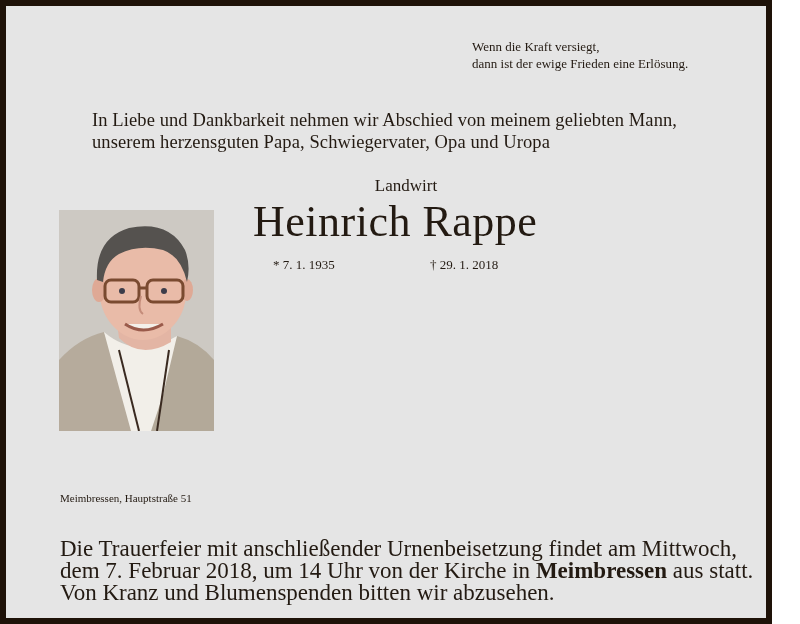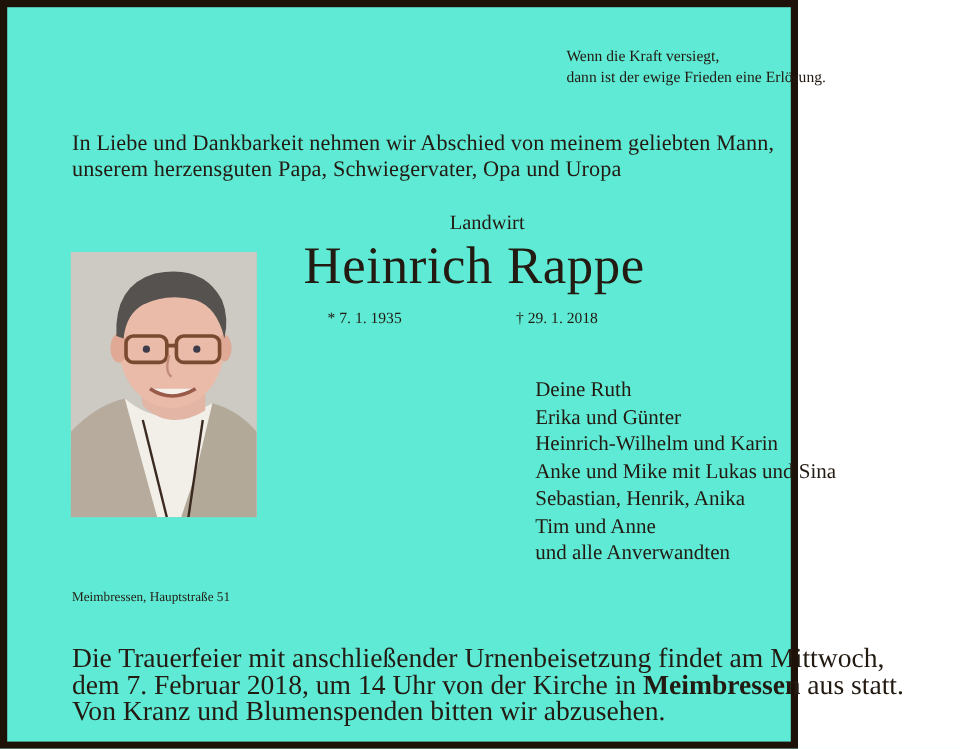--- a/index.html
+++ b/index.html
@@ -1,31 +1,31 @@
 <!DOCTYPE html>
 <html><head>
   <meta charset="utf-8">
   <style>
     html, body { margin: 0; padding: 0; background: #ffffff; }
     body { width: 800px; height: 624px; position: relative; overflow: hidden; }
     .frame {
-      position: absolute; left: 0; top: 0; width: 665px; height: 624px;
-      box-sizing: border-box; border: 6px solid #1e1208; background: #5eead4;
+      position: absolute; left: 0; top: 0; width: 772px; height: 624px;
+      box-sizing: border-box; border: 6px solid #1e1208; background: #e5e5e5;
     }
     .serif { font-family: "Liberation Serif", "DejaVu Serif", serif; color: #231a12; }
     .poem {
       position: absolute; left: 466px; top: 32px;
       font-size: 13px; line-height: 17px;
     }
     .poem div { white-space: nowrap; }
     .intro {
       position: absolute; left: 54px; top: 103px;
       font-size: 18.5px; line-height: 22px; letter-spacing: 0.1px;
     }
-    .intro div { white-space: nowrap; }
+    .intro div { white-space: nowrap; margin-left: 32px; }
     .profession {
       position: absolute; left: 0; width: 800px; top: 170px; text-align: center;
       font-size: 17px; line-height: 20px; padding-left: 0;
     }
     .profession span { position: relative; left: 0; }
     .name {
       position: absolute; left: 247px; top: 190px;
       font-size: 44px; line-height: 52px; font-weight: normal; letter-spacing: 0.5px;
       white-space: nowrap;
     }
@@ -101,29 +101,20 @@
 
   <div class="profession serif">
     <span>Landwirt</span>
   </div>
 
   <div class="name serif">Heinrich Rappe</div>
 
   <div class="dates birth serif">* 7. 1. 1935</div>
   <div class="dates death serif">† 29. 1. 2018</div>
 
-  <div class="family serif">
-    <div>Deine Ruth</div>
-    <div>Erika und Günter</div>
-    <div>Heinrich-Wilhelm und Karin</div>
-    <div>Anke und Mike mit Lukas und Sina</div>
-    <div>Sebastian, Henrik, Anika</div>
-    <div>Tim und Anne</div>
-    <div>und alle Anverwandten</div>
-  </div>
 
   <div class="address serif">Meimbressen, Hauptstraße 51</div>
 
   <div class="ceremony serif">
     <div>Die Trauerfeier mit anschließender Urnenbeisetzung findet am Mittwoch,</div>
     <div><span>dem 7. Februar 2018, um 14 Uhr von der Kirche in </span><b>Meimbressen</b><span> aus statt.</span></div>
     <div>Von Kranz und Blumenspenden bitten wir abzusehen.</div>
   </div>
 
 </div>

